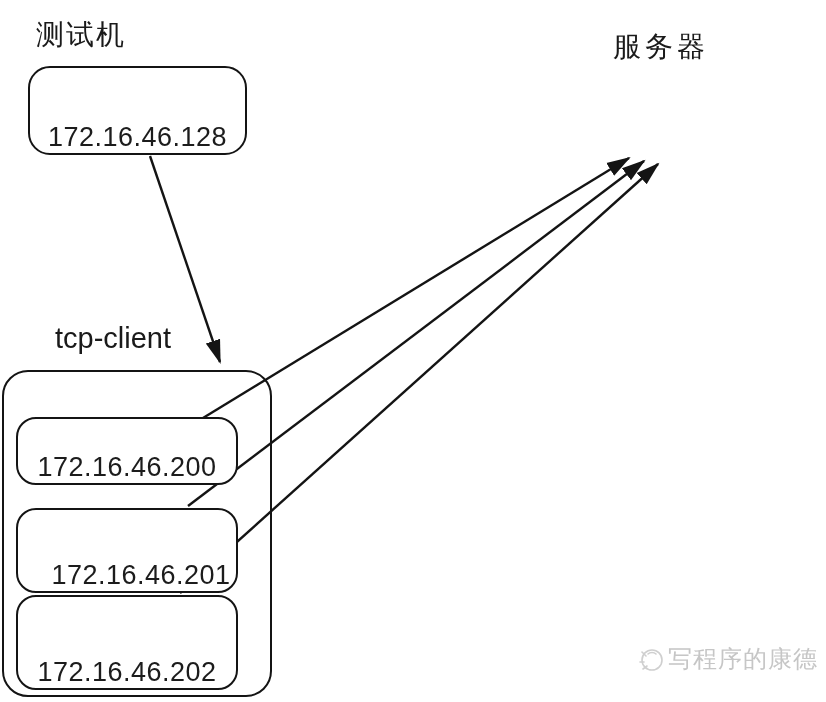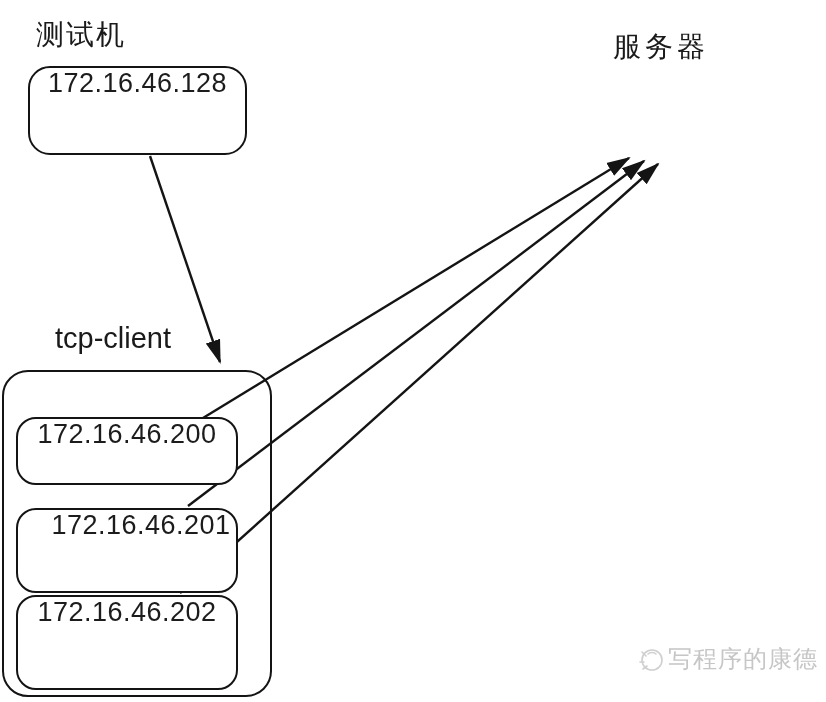--- a/index.html
+++ b/index.html
@@ -23,21 +23,21 @@
     letter-spacing: 2px;
     color: #1a1a1a;
     white-space: nowrap;
   }
   .ip-box {
     position: absolute;
     border: 2.5px solid #141414;
     border-radius: 22px;
     background: #ffffff;
     display: flex;
-    align-items: flex-start;
+    align-items: flex-end;
     justify-content: center;
     font-size: 27px;
     color: #1c1c1c;
     letter-spacing: 0.5px;
     box-sizing: border-box;
   }
   #test-machine-box { left: 28px; top: 66px; width: 219px; height: 89px; }
   #server-box { left: 604px; top: 67px; width: 218px; height: 86px; }
   #test-machine-label { left: 36px; top: 16px; }
   #server-label { left: 613px; top: 28px; letter-spacing: 4px; }

